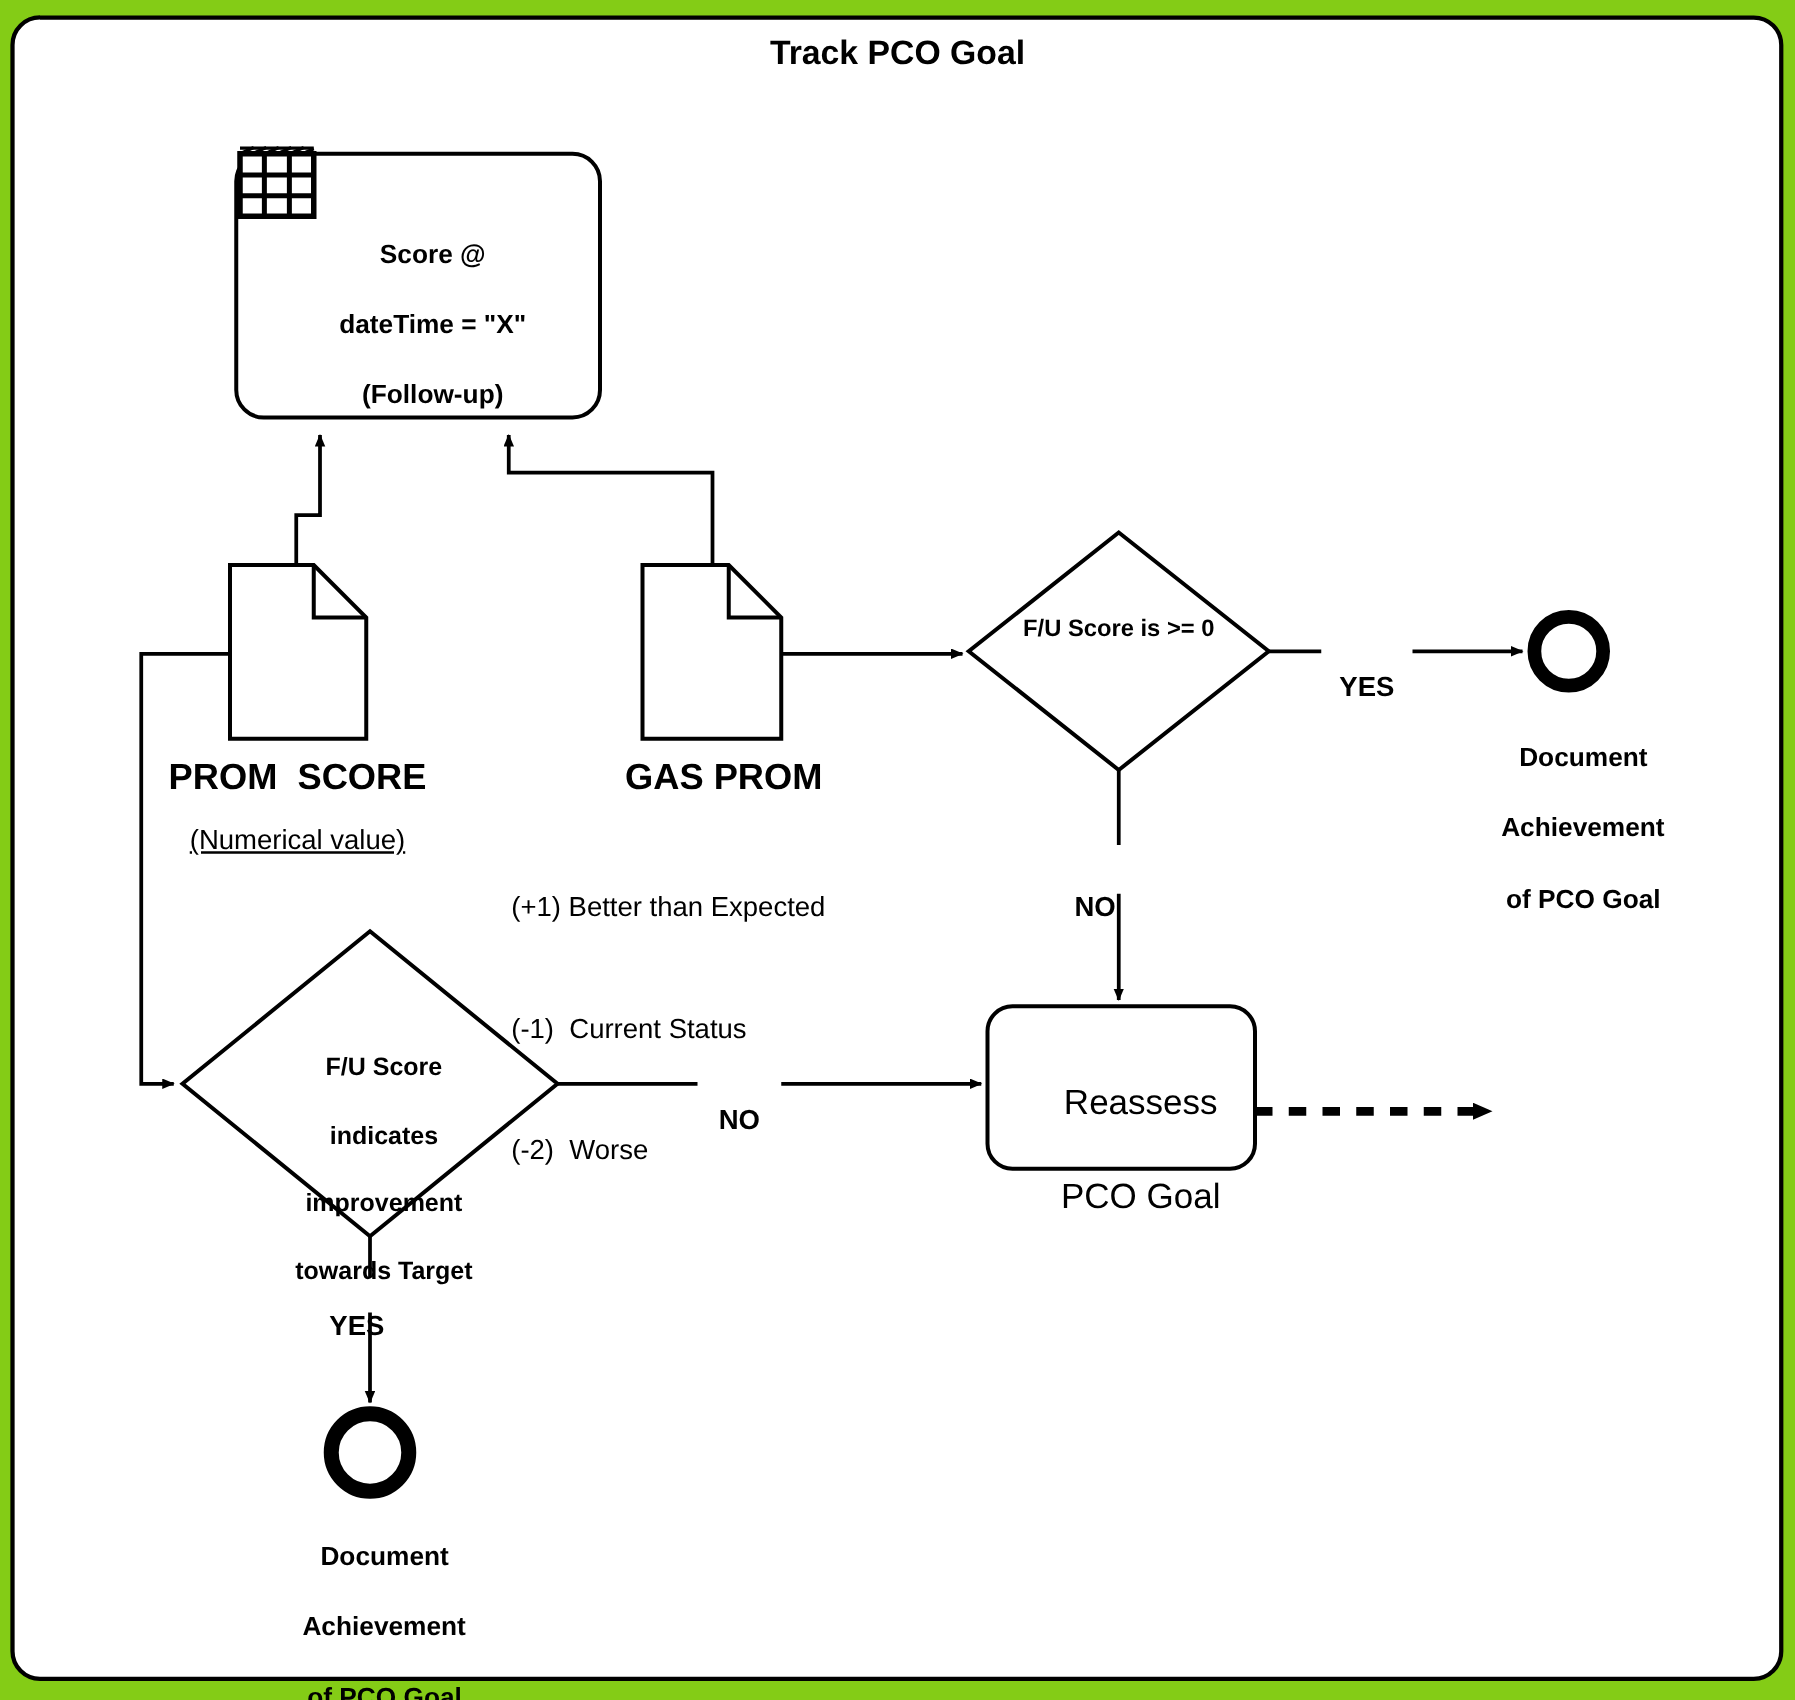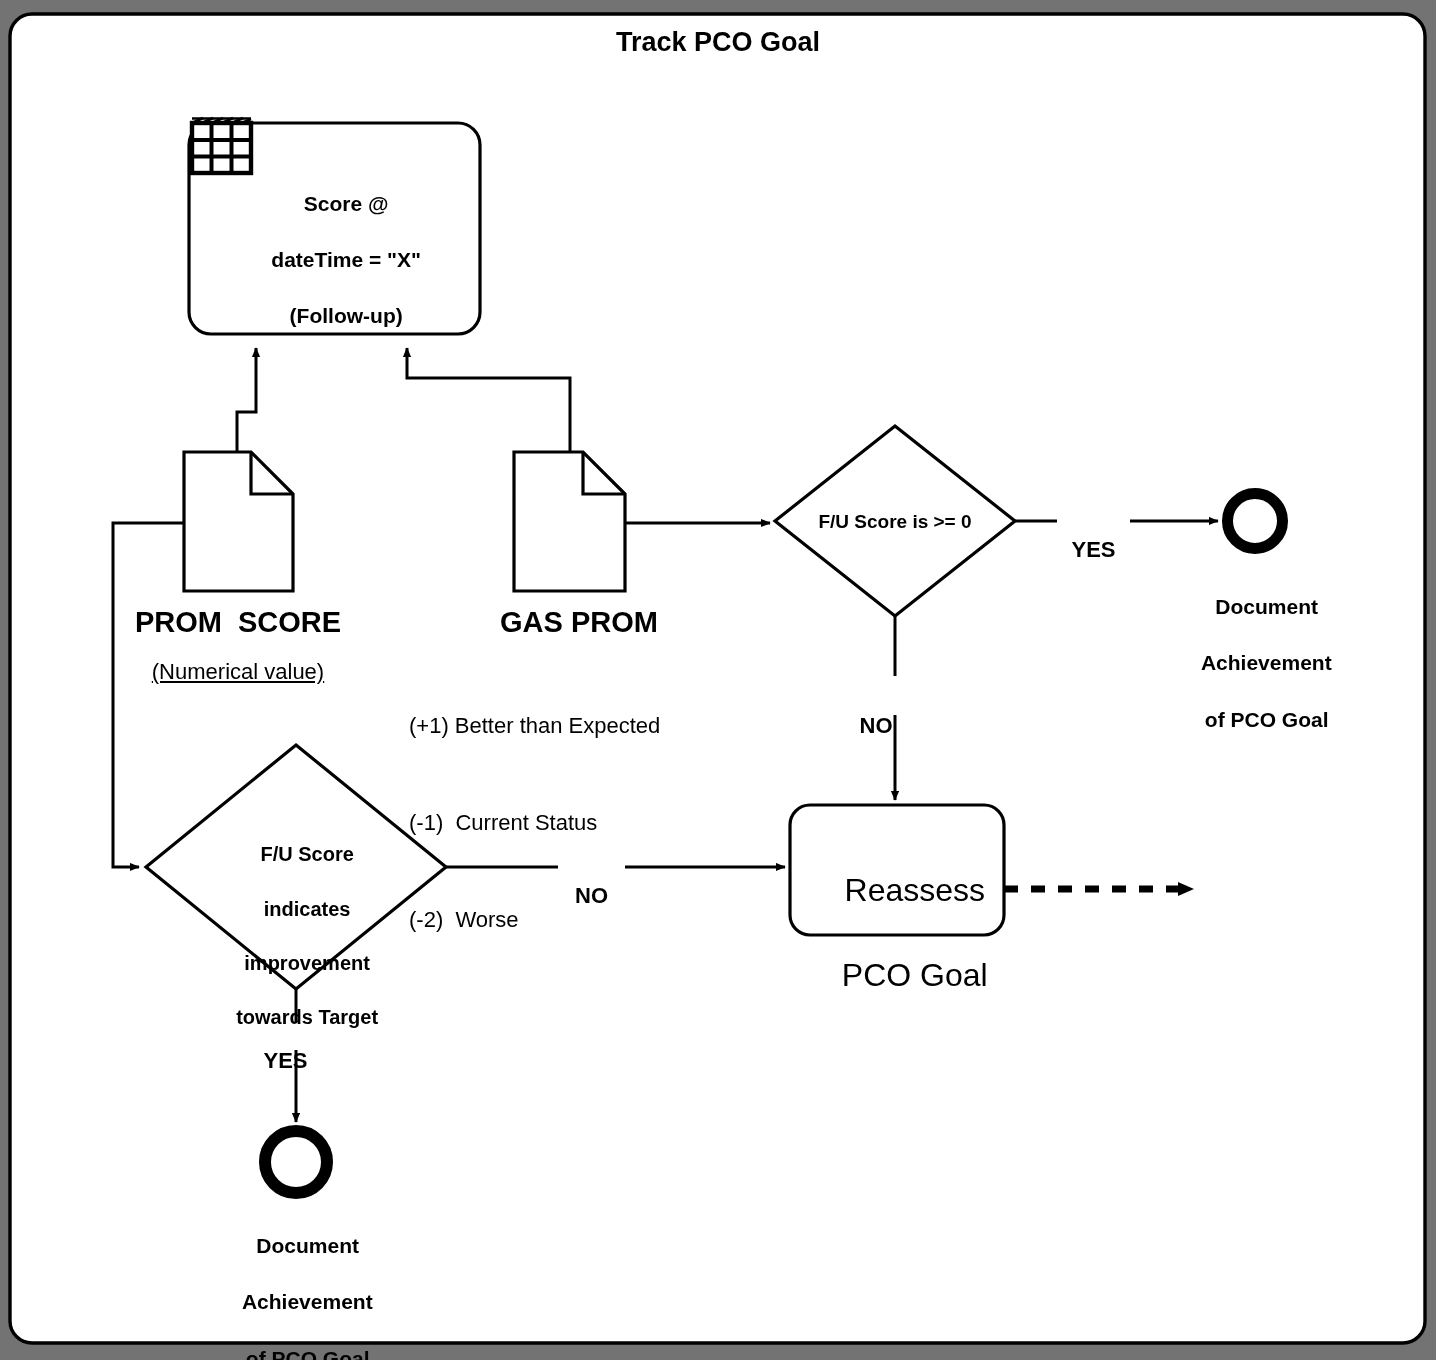--- a/index.html
+++ b/index.html
@@ -8,21 +8,21 @@
     background: #ffffff;
   }
   body {
     font-family: "Liberation Sans", sans-serif;
     color: #000000;
   }
   #canvas {
     position: relative;
     width: 1436px;
     height: 1360px;
-    background: #737373;
+    background: #84cc16;
     overflow: hidden;
   }
   #diagram-svg {
     position: absolute;
     left: 0;
     top: 0;
     width: 1436px;
     height: 1360px;
   }
   .lbl {
@@ -74,21 +74,21 @@
     text-align: center;
     margin-top: 29px;
   }
   .t-endlabel {
     font-size: 21px;
     font-weight: bold;
     text-align: center;
     line-height: 1.34;
   }
   .t-process {
-    font-size: 32px;
+    font-size: 28px;
     font-weight: normal;
     text-align: center;
     line-height: 1.33;
   }
 </style>
 </head>
 <body>
 
 <div id="canvas">
 
@@ -170,21 +170,21 @@
   <div class="lbl t-head" style="left:98px; top:605px; width:280px;">PROM  SCORE</div>
   <div class="lbl t-sub" style="left:98px; top:659px; width:280px;text-decoration:underline;">(Numerical value)</div>
 
   <div class="lbl t-head" style="left:429px; top:605px; width:300px;">GAS PROM</div>
   <div class="lbl t-gaslist" style="left:409px; top:645px; width:340px;">
     <div>(+1) Better than Expected</div>
     <div>(-1)  Current Status</div>
     <div>(-2)  Worse</div>
   </div>
 
-  <div class="lbl t-diamond-sm" style="left:775px; top:511px; width:240px;text-align:center;">F/U Score is &gt;= 0</div>
+  <div class="lbl t-diamond-sm" style="left:775px; top:493px; width:240px;text-align:center;">F/U Score is &gt;= 0</div>
 
   <div class="lbl t-diamond-ml" style="left:176px; top:814px; width:240px;">
     <span>F/U Score</span><br>
     <span>indicates</span><br>
     <span>improvement</span><br>
     <span>towards Target</span>
   </div>
 
   <div class="lbl t-process" style="left:790px; top:826px; width:214px;">
     <span>Reassess</span><br>

